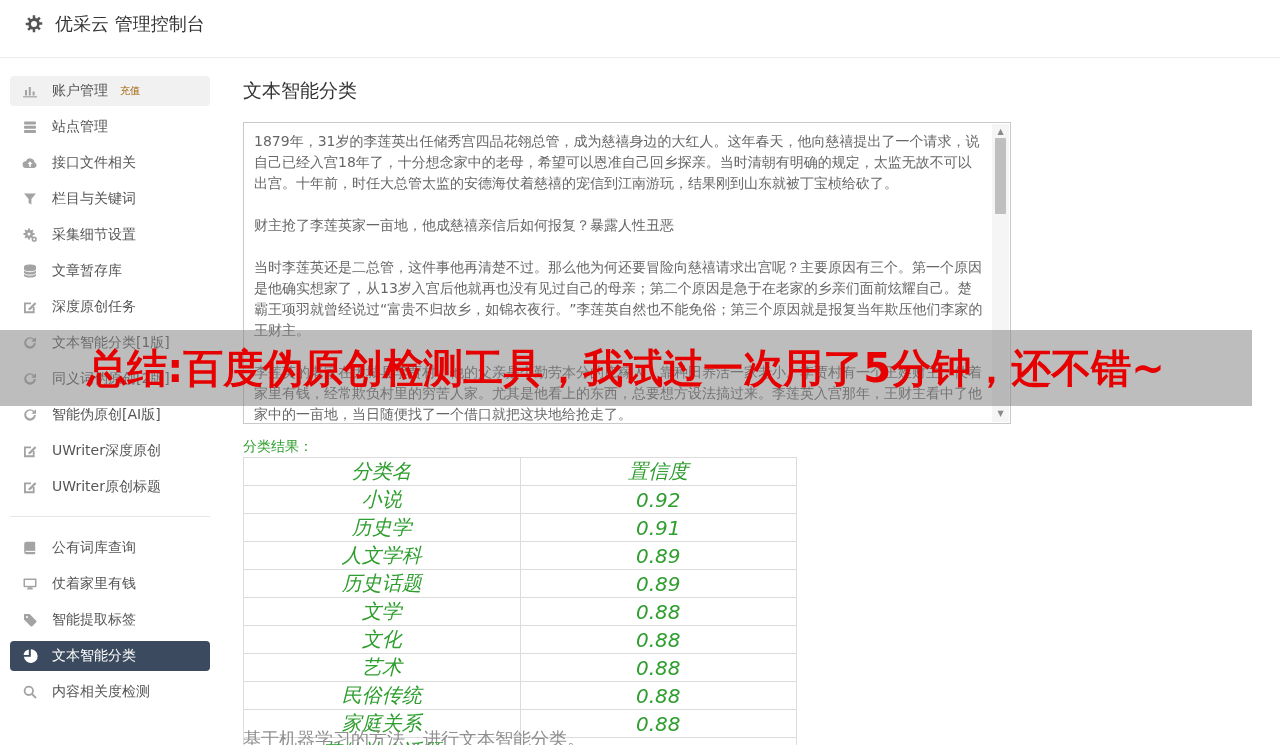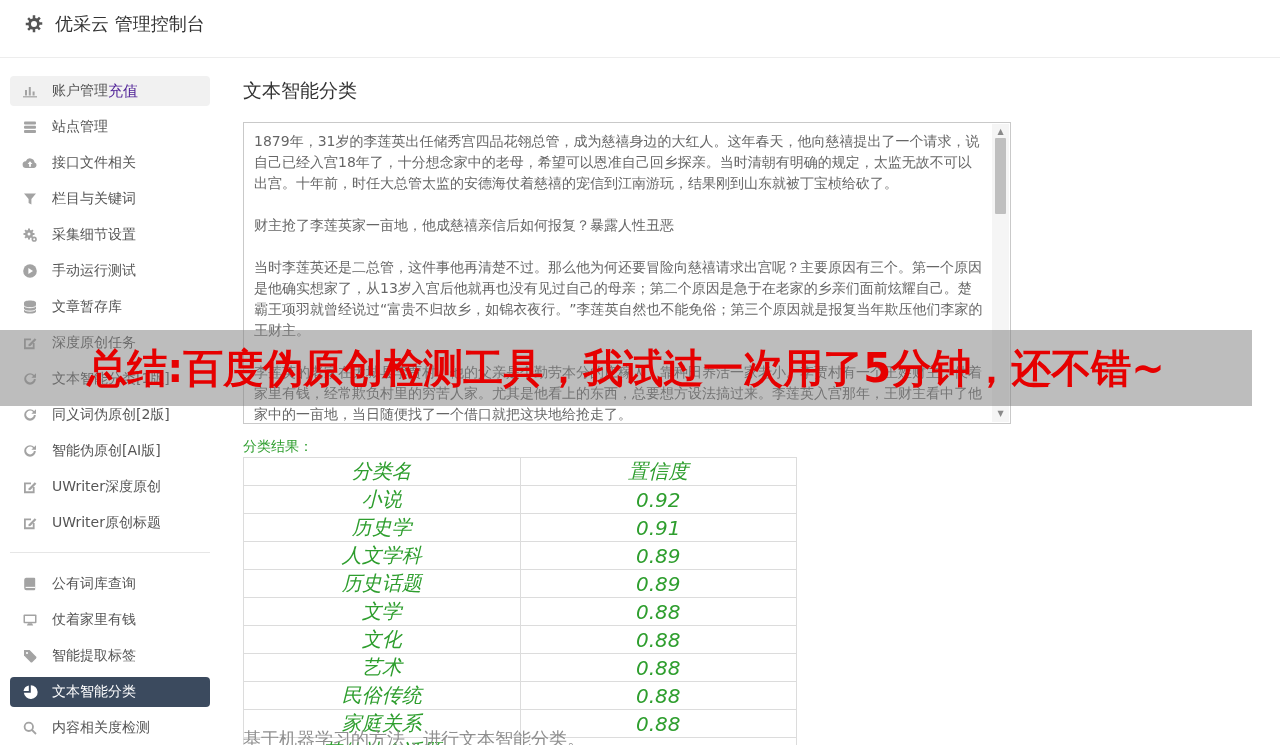--- a/index.html
+++ b/index.html
@@ -15,21 +15,21 @@
   .app-header .brand .title{font-size:18px;color:#333;}
   
   .sidebar{position:absolute;left:10px;top:76px;width:200px;}
   .side-item{display:flex;align-items:center;height:30px;margin-bottom:6px;padding:0 0 0 12px;border-radius:4px;color:#555;cursor:pointer;}
   .side-item .icon{width:16px;height:16px;margin-right:14px;color:#a3a3a3;flex:0 0 16px;display:flex;align-items:center;justify-content:center;}
   .side-item .icon svg{width:16px;height:16px;display:block;}
   .side-item .lbl{font-size:14px;white-space:nowrap;}
   .side-item.hl{background:#f1f1f1;}
   .side-item.selected{background:#3b4a5e;color:#fff;}
   .side-item.selected .icon{color:#fff;}
-  .side-item .badge{font-size:15px;color:#4c1d95;margin-left:0;}
+  .side-item .badge{font-size:10px;color:#a16207;margin-left:12px;}
   .side-divider{height:1px;background:#e6e6e6;margin:14px 0 16px 0;}
   
   .main-title{position:absolute;left:243px;top:78px;font-size:19px;color:#333;}
   .textbox{position:absolute;left:243px;top:122px;width:768px;height:302px;border:1px solid #c9c9c9;background:#fff;box-sizing:border-box;}
   .textbox .content{position:absolute;left:0;top:0;right:18px;bottom:0;overflow:hidden;padding:8px 8px 8px 10px;font-size:14px;line-height:21px;color:#666;}
   .textbox .para{margin:0 0 21px 0;}
   
   .vscroll{position:absolute;top:1px;right:1px;bottom:1px;width:17px;background:#f5f5f5;}
   .vscroll .arr{position:absolute;left:0;width:17px;height:16px;color:#8a8a8a;font-size:8px;line-height:16px;text-align:center;}
   .vscroll .arr.up{top:0;}
@@ -109,29 +109,20 @@
         <svg viewBox="0 0 16 16">
           <path fill="currentColor" d="M6 1.5h2v1.6c.4.08.78.23 1.12.43L10.2 2.4l1.4 1.4-1.13 1.1c.2.34.35.72.43 1.12H12.5v2h-1.6c-.08.4-.23.78-.43 1.12l1.13 1.1-1.4 1.4-1.08-1.12c-.34.2-.72.35-1.12.43V12.5H6v-1.6a3.5 3.5 0 0 1-1.12-.43L3.8 11.6 2.4 10.2l1.13-1.1a3.5 3.5 0 0 1-.43-1.12H1.5V6h1.6c.08-.4.23-.78.43-1.12L2.4 3.8l1.4-1.4 1.08 1.13c.34-.2.72-.35 1.12-.43V1.5z"></path>
           <circle cx="7" cy="7" r="1.5" fill="#fff"></circle>
           <circle cx="12.2" cy="12.2" r="2.6" fill="currentColor"></circle>
           <circle cx="12.2" cy="12.2" r="1" fill="#fff"></circle>
         </svg>
       </span>
     <span class="lbl">采集细节设置</span>
   </div>
 
-  <div class="side-item">
-    <span class="icon">
-        <svg viewBox="0 0 16 16">
-          <circle cx="8" cy="8" r="6.8" fill="currentColor"></circle>
-          <path d="M6.4 5l4.6 3-4.6 3z" fill="#fff"></path>
-        </svg>
-      </span>
-    <span class="lbl">手动运行测试</span>
-  </div>
 
   <div class="side-item">
     <span class="icon">
         <svg viewBox="0 0 16 16">
           <path fill="currentColor" d="M2 3.6C2 2.4 4.7 1.5 8 1.5s6 .9 6 2.1v8.8c0 1.2-2.7 2.1-6 2.1s-6-.9-6-2.1z"></path>
           <path d="M2 6.6c0 1.2 2.7 2.1 6 2.1s6-.9 6-2.1M2 10c0 1.2 2.7 2.1 6 2.1s6-.9 6-2.1" stroke="#fff" stroke-width="1" fill="none"></path>
         </svg>
       </span>
     <span class="lbl">文章暂存库</span>
   </div>

